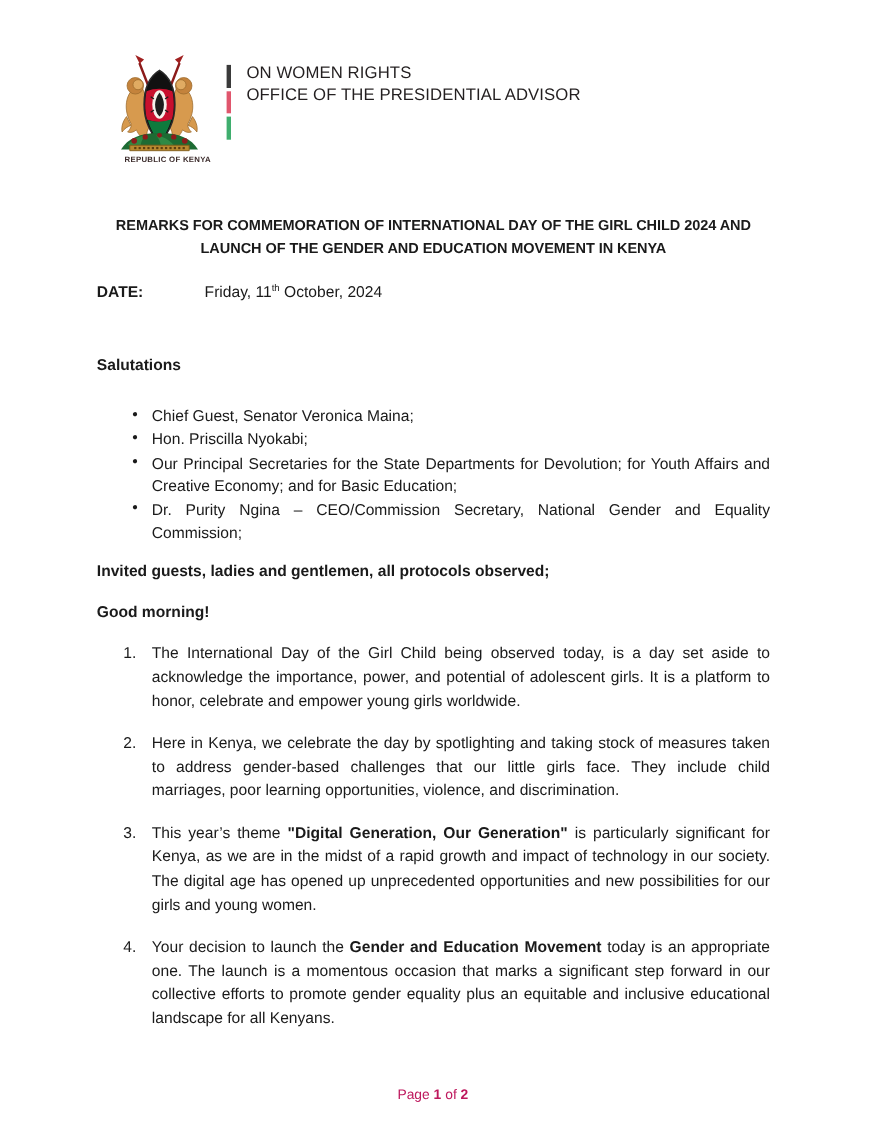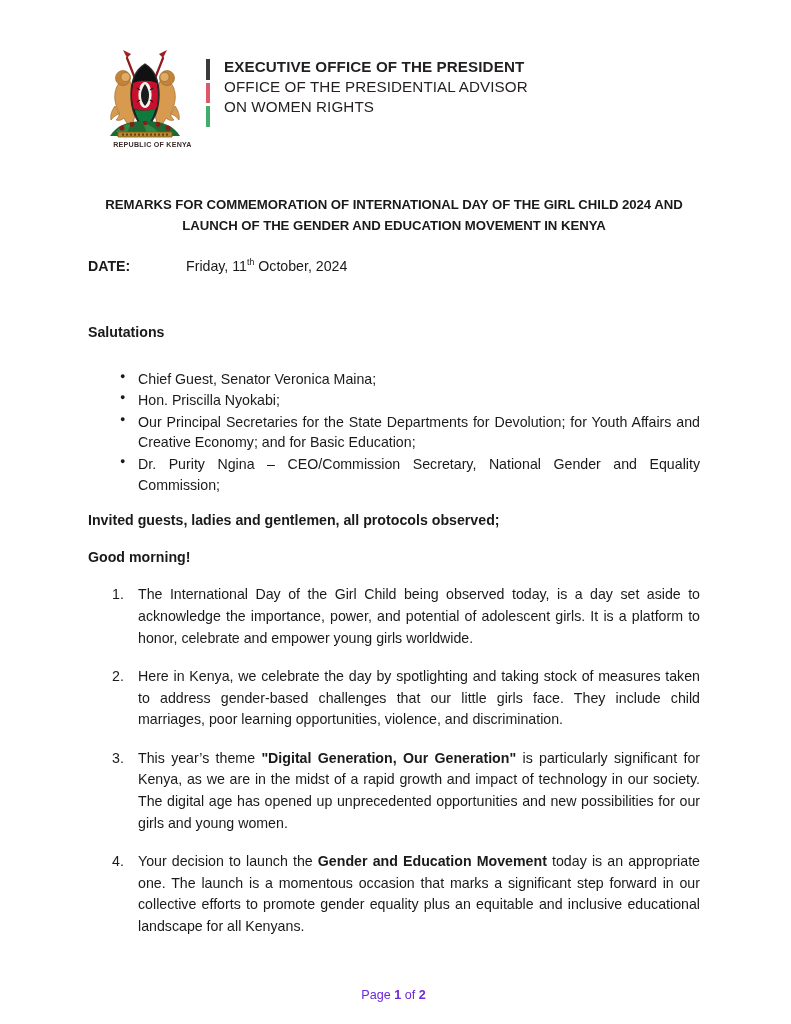--- a/index.html
+++ b/index.html
@@ -178,21 +178,21 @@
   }
   ol.numbered b { font-weight: bold; }
 
   .page-footer {
     position: absolute;
     left: 0;
     right: 4px;
     top: 988px;
     text-align: center;
     font-size: 12.6px;
-    color: #6d28d9;
+    color: #be185d;
   }
   .page-footer b { font-weight: bold; }
 </style>
 </head>
 <body>
 
 <div class="page">
 
   <div class="letterhead">
 
@@ -270,23 +270,22 @@
       <div class="emblem-caption">REPUBLIC OF KENYA</div>
     </div>
 
     <div class="tricolor-bar">
       <div class="tricolor-seg s1"></div>
       <div class="tricolor-seg s2"></div>
       <div class="tricolor-seg s3"></div>
     </div>
 
     <div class="org-block">
-      <div class="org-line l1">EXECUTIVE OFFICE OF THE PRESIDENT</div>
+      <div class="org-line l3">ON WOMEN RIGHTS</div>
       <div class="org-line l2">OFFICE OF THE PRESIDENTIAL ADVISOR</div>
-      <div class="org-line l3">ON WOMEN RIGHTS</div>
     </div>
   </div>
 
   <div class="content">
 
     <div class="doc-title">
       <span>REMARKS FOR COMMEMORATION OF INTERNATIONAL DAY OF THE GIRL CHILD 2024 AND</span>
       <span>LAUNCH OF THE GENDER AND EDUCATION MOVEMENT IN KENYA</span>
     </div>
 

